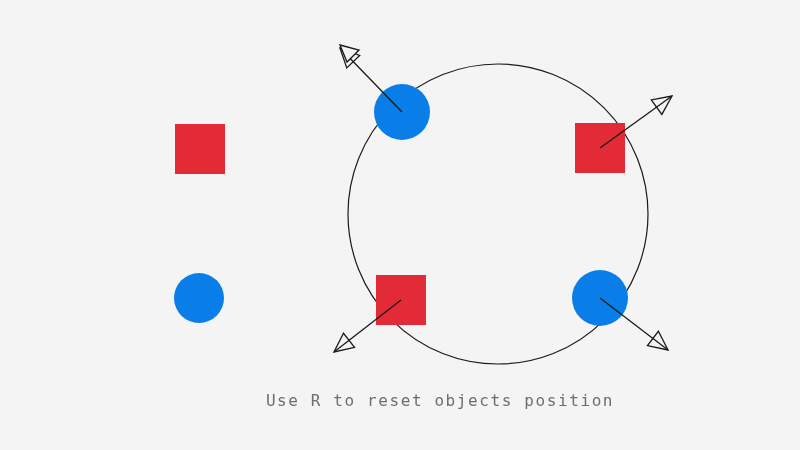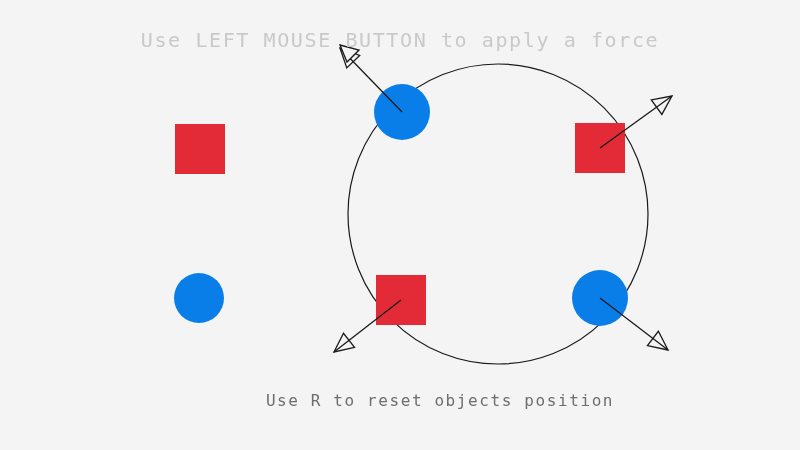--- a/index.html
+++ b/index.html
@@ -72,17 +72,16 @@
         <line x1="401" y1="300" x2="334" y2="352" stroke="#1a1a1a" stroke-width="1.3"></line>
         <polygon points="334,352 343.4916310902558,333.2407638949106 354.5278630163172,347.460524261182" fill="none" stroke="#1a1a1a" stroke-width="1.3" stroke-linejoin="miter"></polygon>
         <line x1="600" y1="298" x2="668" y2="350" stroke="#1a1a1a" stroke-width="1.3"></line>
         <polygon points="668,350 647.440150205296,345.60766845294967 658.3742521415704,331.3092274593601" fill="none" stroke="#1a1a1a" stroke-width="1.3" stroke-linejoin="miter"></polygon>
         <g>
           <polygon points="340,45 359,50 347,62" fill="#f4f4f4" stroke="#1a1a1a" stroke-width="1.3"></polygon>
         </g>
       </g>
   </svg>
 
-  <div class="hud-text" id="hint-top">Use LEFT MOUSE BUTTON to apply a force</div>
 
   <div class="hud-text" id="hint-bottom">Use R to reset objects position</div>
 
 </div>
 
 </body></html>

